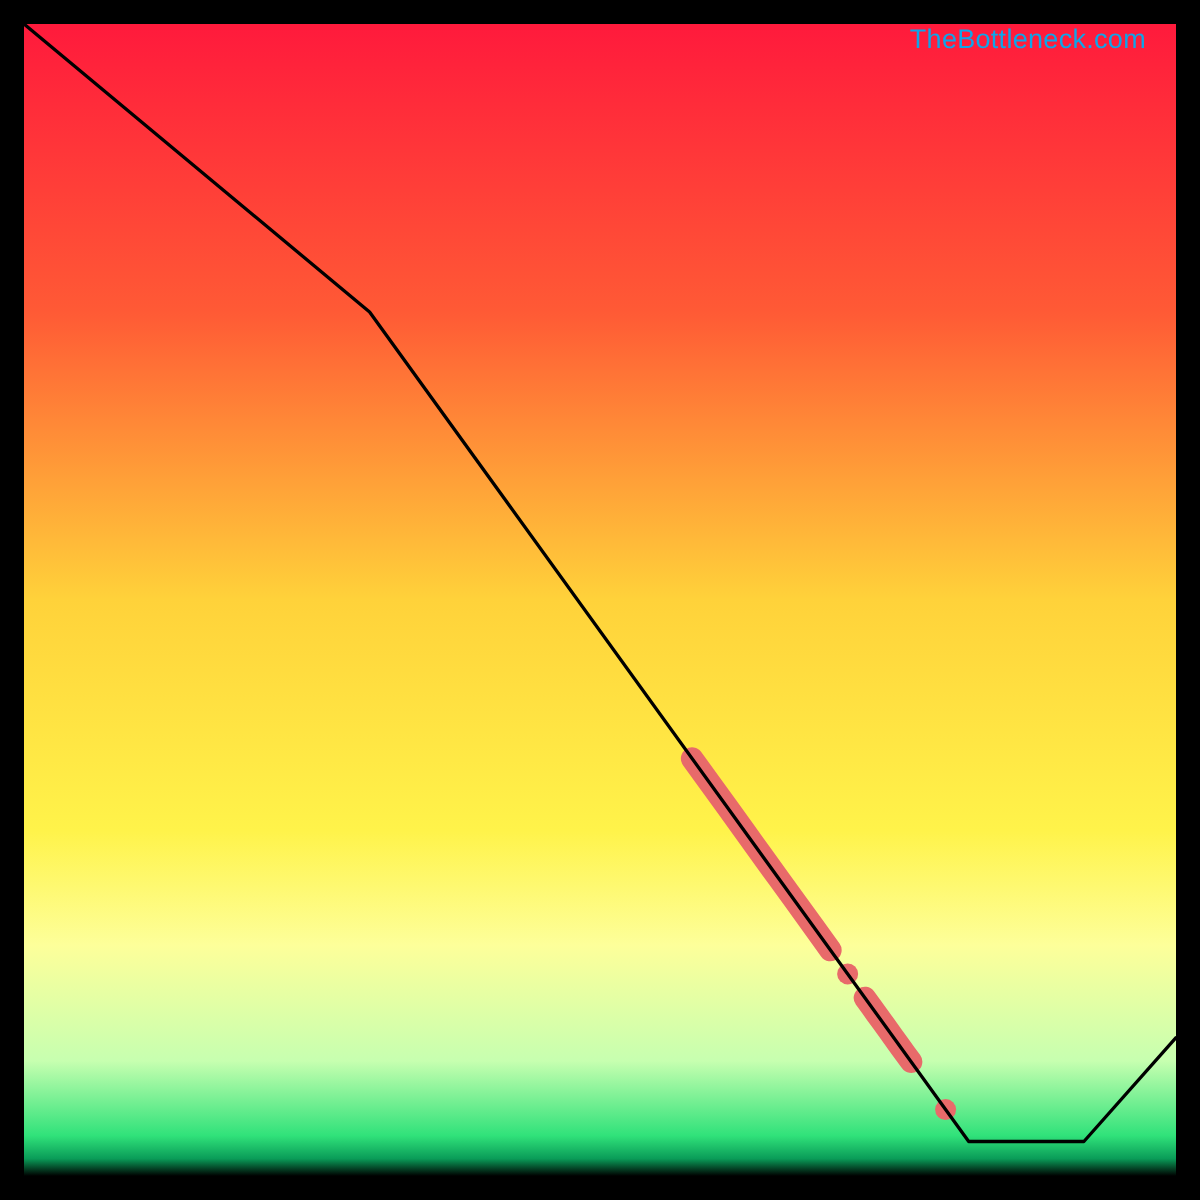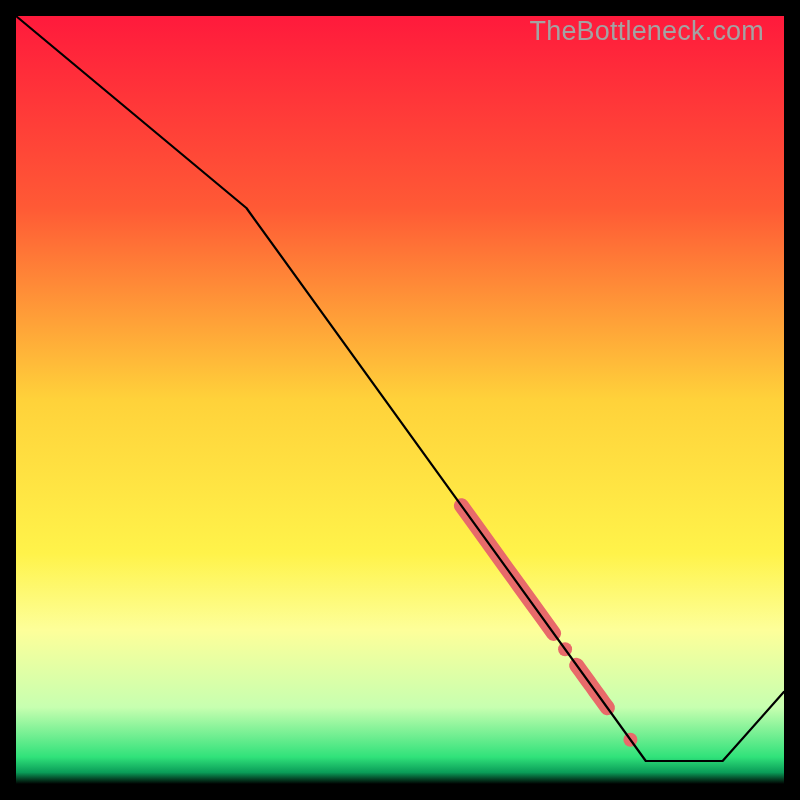--- a/index.html
+++ b/index.html
@@ -23,23 +23,23 @@
     position: absolute;
     left: 0;
     top: 0;
     width: 768px;
     height: 768px;
   }
   .watermark {
     position: absolute;
     right: 20px;
     top: 0px;
-    font-size: 27px;
+    font-size: 18px;
     font-weight: 500;
-    color: #a3a3a3;
+    color: #0ea5e9;
     letter-spacing: 0.2px;
   }
   svg.chartlines {
     position: absolute;
     left: 0;
     top: 0;
     width: 768px;
     height: 768px;
     overflow: visible;
   }

